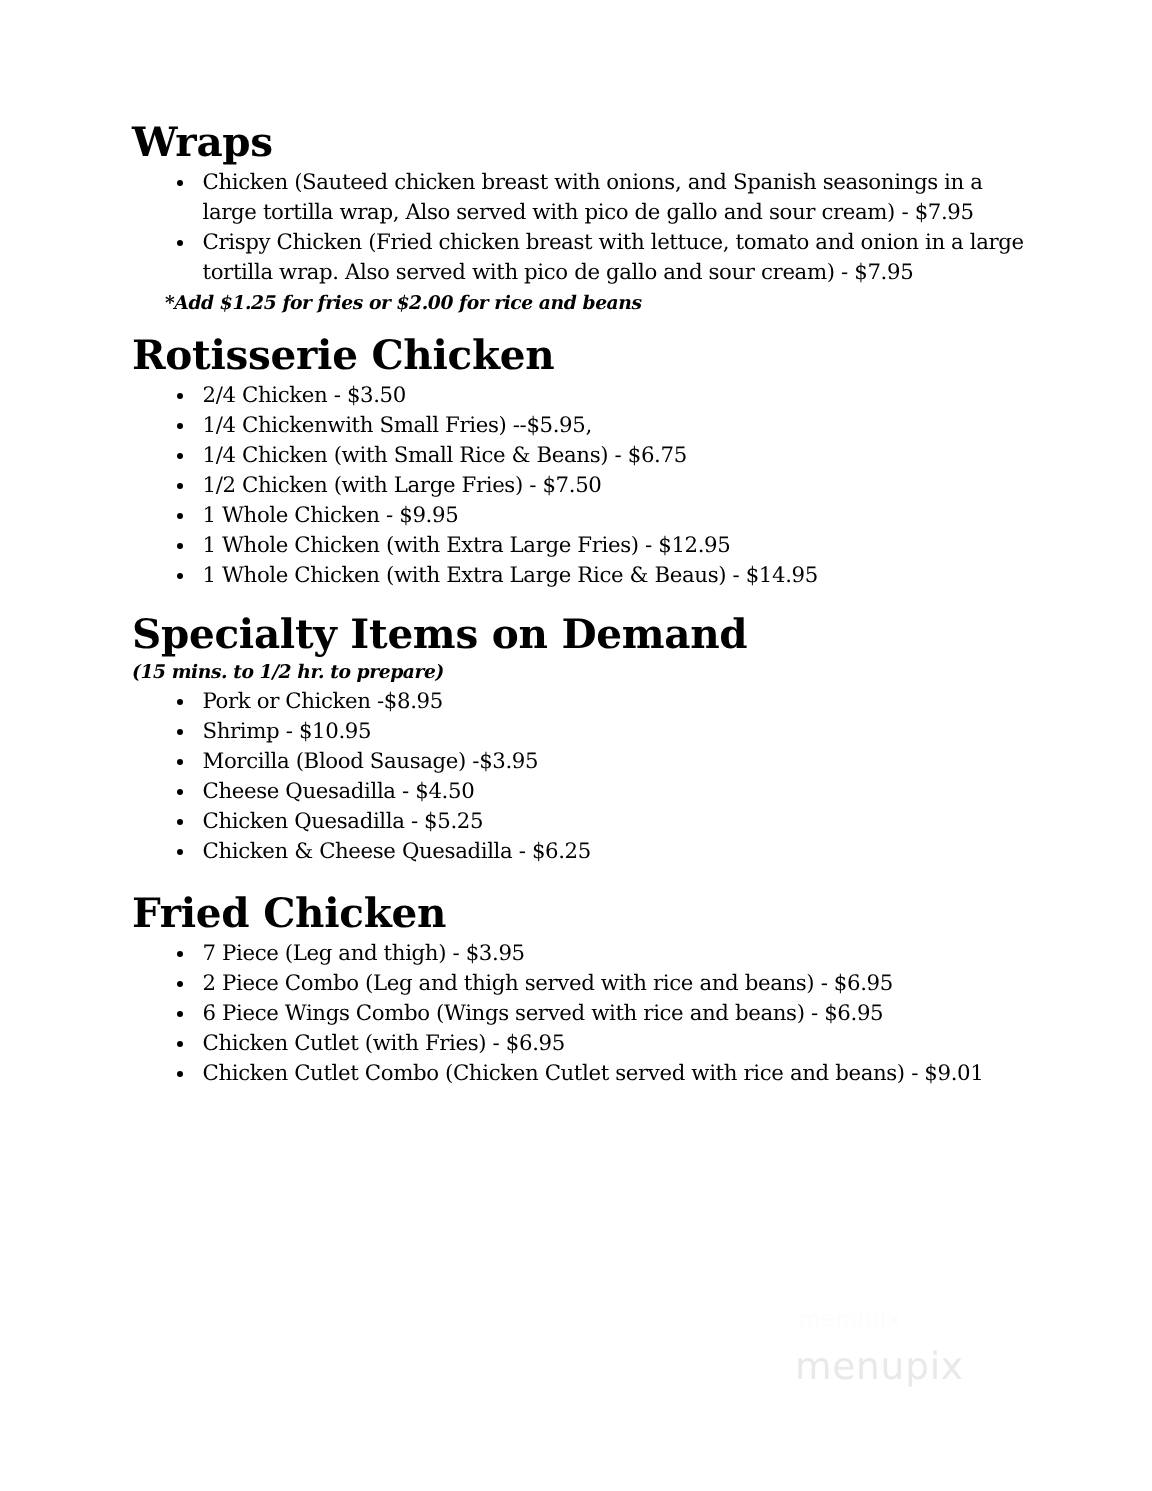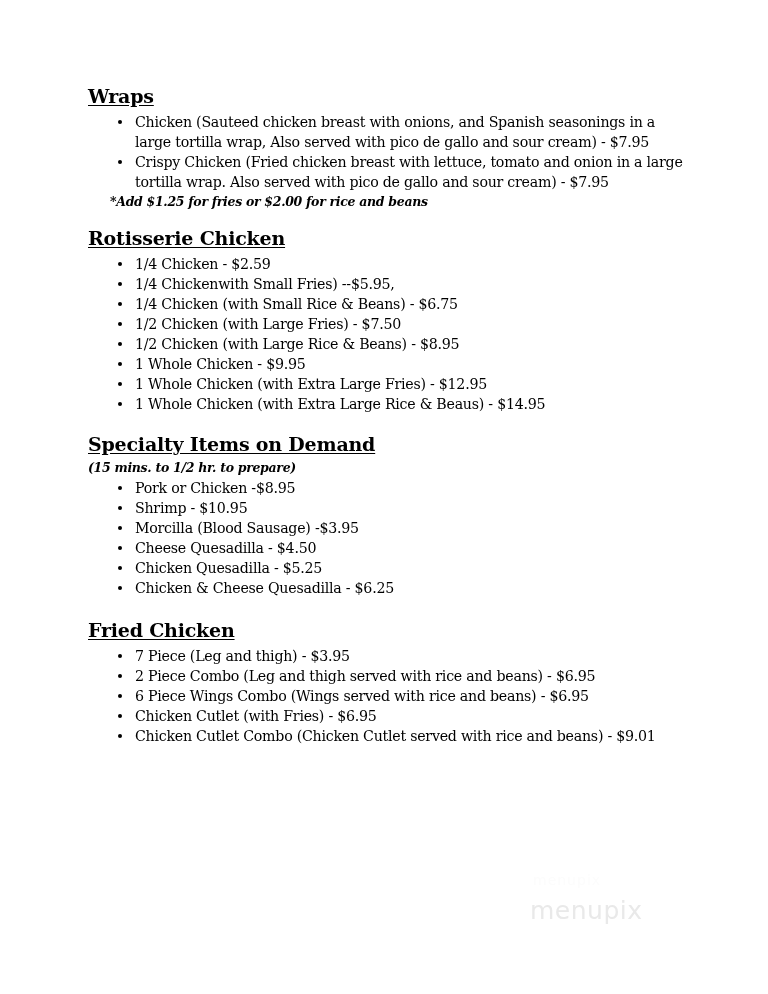--- a/index.html
+++ b/index.html
@@ -33,24 +33,23 @@
     width: 596px;
   }
 
   .section {
     margin-bottom: 0;
   }
 
   .section-heading {
     font-family: "DejaVu Serif", "Liberation Serif", serif;
     font-weight: bold;
-    font-size: 19px;
+    font-size: 27px;
     line-height: 24px;
     letter-spacing: -0.2px;
-    text-decoration: underline;
     text-underline-offset: 2px;
     margin: 0 0 4px 0;
     display: inline-block;
     white-space: nowrap;
   }
 
   .section-subtitle {
     font-family: "DejaVu Serif", "Liberation Serif", serif;
     font-weight: bold;
     font-style: italic;
@@ -141,25 +140,24 @@
         <li>Crispy Chicken (Fried chicken breast with lettuce, tomato and onion in a large tortilla wrap. Also served with pico de gallo and sour cream) - $7.95</li>
       </ul>
       <div class="note">*Add $1.25 for fries or $2.00 for rice and beans</div>
     </div>
 
     <div class="gap-wraps"></div>
 
     <div class="section">
       <div class="section-heading">Rotisserie Chicken</div>
       <ul class="items">
-        <li>1/4 Chicken - $2.59</li>
+        <li>2/4 Chicken - $3.50</li>
         <li>1/4 Chickenwith Small Fries) --$5.95,</li>
         <li>1/4 Chicken (with Small Rice &amp; Beans) - $6.75</li>
         <li>1/2 Chicken (with Large Fries) - $7.50</li>
-        <li>1/2 Chicken (with Large Rice &amp; Beans) - $8.95</li>
         <li>1 Whole Chicken - $9.95</li>
         <li>1 Whole Chicken (with Extra Large Fries) - $12.95</li>
         <li>1 Whole Chicken (with Extra Large Rice &amp; Beaus) - $14.95</li>
       </ul>
     </div>
 
     <div class="gap-rot"></div>
 
     <div class="section">
       <div class="section-heading">Specialty Items on Demand</div>

